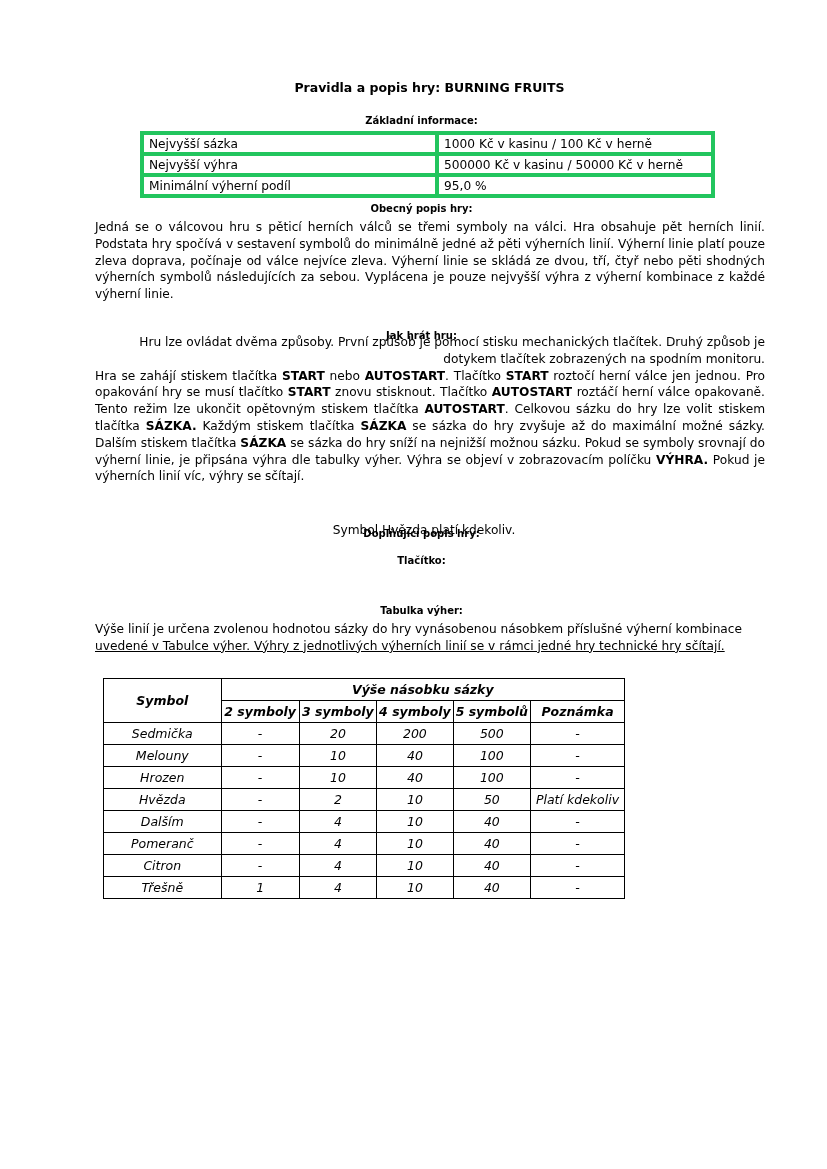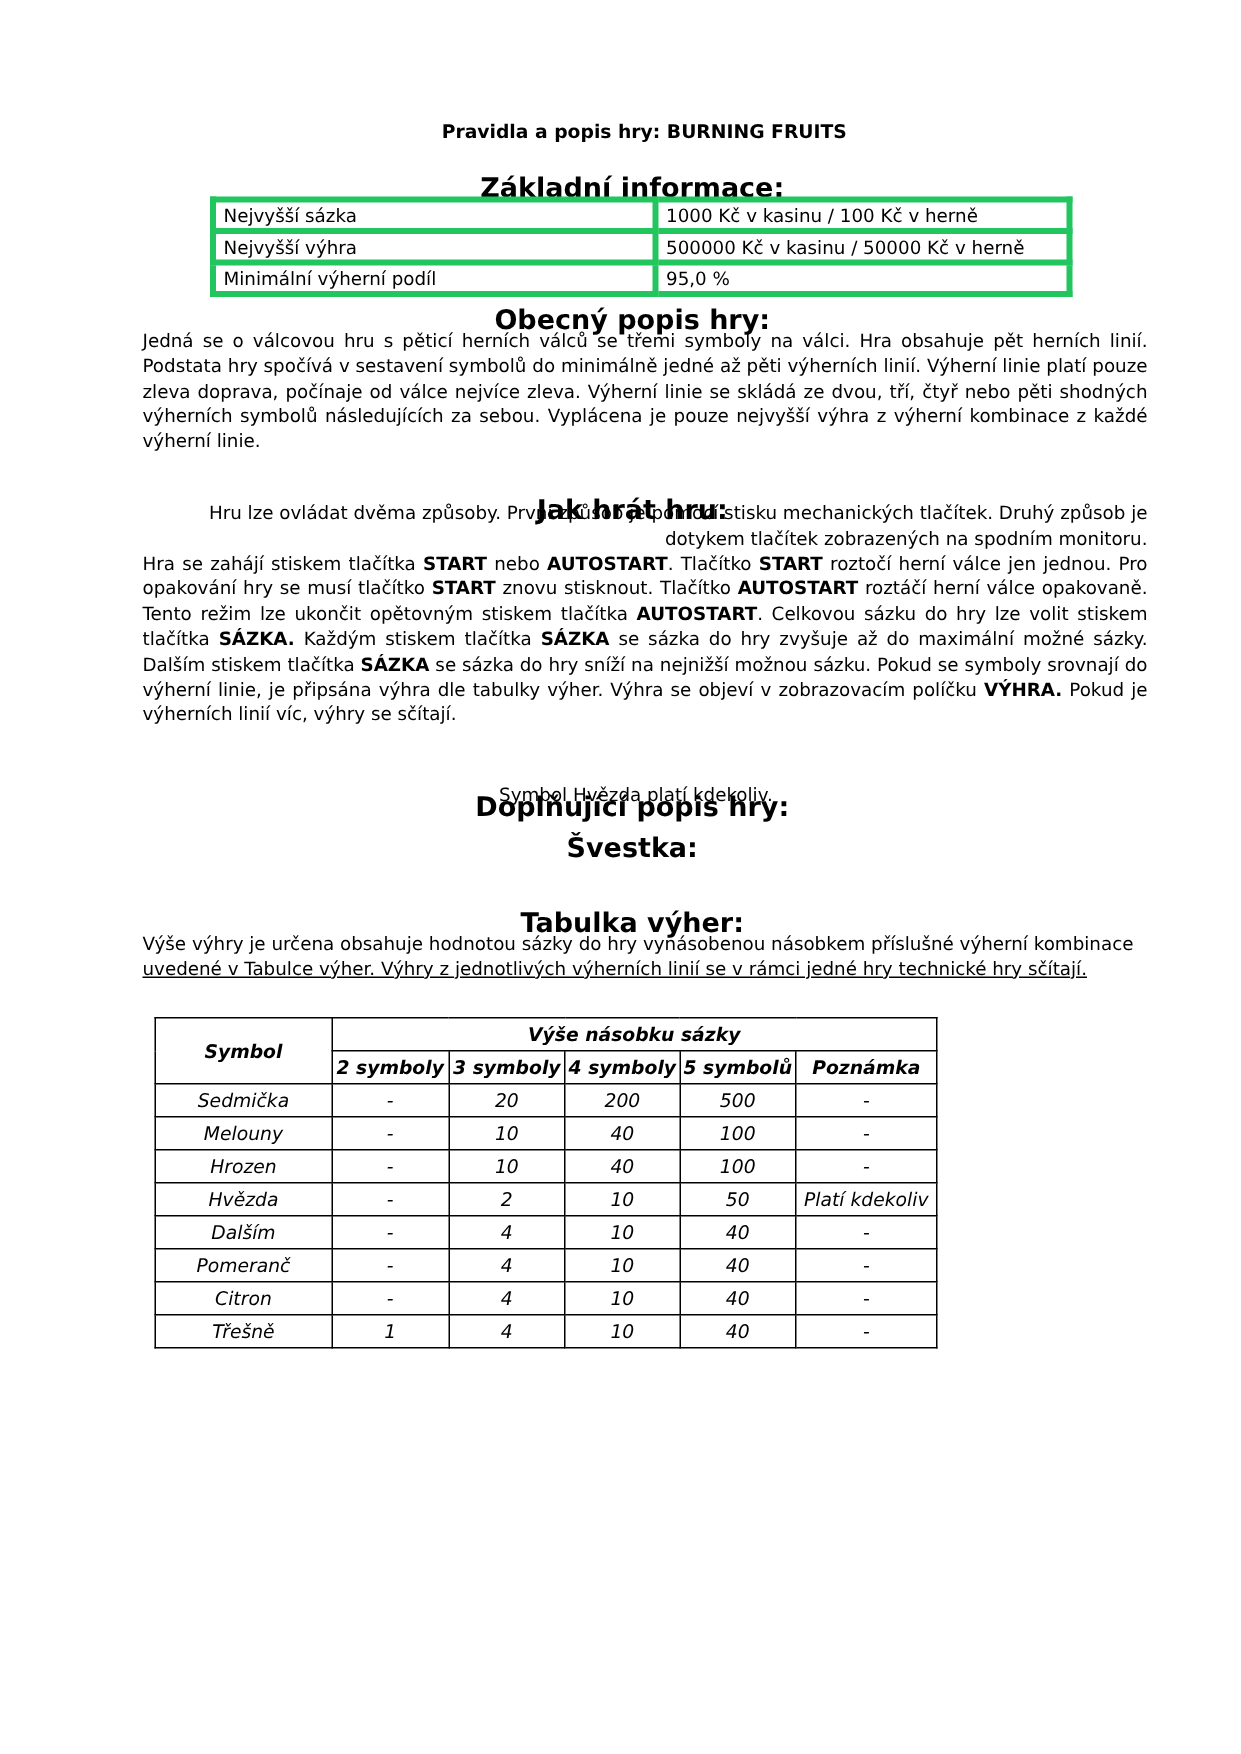--- a/index.html
+++ b/index.html
@@ -2,21 +2,21 @@
 <html><head>
 <meta charset="utf-8">
 <style>
   html, body { margin: 0; padding: 0; background: #ffffff; }
   body { width: 827px; height: 1169px; position: relative; overflow: hidden;
          font-family: "DejaVu Sans", "Liberation Sans", sans-serif; color: #000; }
   .page { position: absolute; left: 0; top: 0; width: 827px; height: 1169px; margin-left: 16px; }
   .title { position: absolute; left: 0; width: 827px; top: 80px; text-align: center;
            font-weight: bold; font-size: 12.5px; }
   .heading { position: absolute; left: 0; width: 811px; text-align: center;
-             font-weight: bold; font-size: 18px; }
+             font-weight: bold; font-size: 10px; }
   .para { position: absolute; left: 79px; width: 670px; font-size: 12.2px; line-height: 16.8px;
           text-align: justify; }
   .para.center { text-align: center; left: 0; width: 816px; }
   .para.left { text-align: left; }
   table { border-collapse: collapse; position: absolute; }
   .info-table { left: 124px; top: 131px; width: 575px; font-size: 12.2px; }
   .info-table td { border: 4px solid #22c55e; padding: 0 5px; height: 17px; line-height: 16px; }
   .info-table td.k { width: 281px; }
   .pay-table { left: 87px; top: 678px; width: 522px; font-size: 12.5px; font-style: italic; }
   .pay-table td, .pay-table th { border: 1px solid #000; text-align: center; height: 21px; line-height: 20px; padding: 0; }
@@ -54,25 +54,25 @@
 
   <div class="heading" style="top:330px;">Jak hrát hru:</div>
   <div class="para" style="top:334px;">
     <div class="left" style="text-align:right;">Hru lze ovládat dvěma způsoby. První způsob je pomocí stisku mechanických tlačítek. Druhý způsob je dotykem tlačítek zobrazených na spodním monitoru.</div>
     <div><span>Hra se zahájí stiskem tlačítka </span><b>START</b><span> nebo </span><b>AUTOSTART</b><span>. Tlačítko </span><b>START</b><span> roztočí herní válce jen jednou. Pro opakování hry se musí tlačítko </span><b>START</b><span> znovu stisknout. Tlačítko </span><b>AUTOSTART</b><span> roztáčí herní válce opakovaně. Tento režim lze ukončit opětovným stiskem tlačítka </span><b>AUTOSTART</b><span>. Celkovou sázku do hry lze volit stiskem tlačítka </span><b>SÁZKA.</b><span> Každým stiskem tlačítka </span><b>SÁZKA</b><span> se sázka do hry zvyšuje až do maximální možné sázky. Dalším stiskem tlačítka </span><b>SÁZKA</b><span> se sázka do hry sníží na nejnižší možnou sázku. Pokud se symboly srovnají do výherní linie, je připsána výhra dle tabulky výher. Výhra se objeví v zobrazovacím políčku </span><b>VÝHRA.</b><span> Pokud je výherních linií víc, výhry se sčítají.</span></div>
   </div>
 
   <div class="heading" style="top:528px;">Doplňující popis hry:</div>
   <div class="para center" style="top:522px;">Symbol Hvězda platí kdekoliv.</div>
 
-  <div class="heading" style="top:555px;">Švestka:</div>
+  <div class="heading" style="top:555px;">Tlačítko:</div>
 
   <div class="heading" style="top:605px;">Tabulka výher:</div>
   <div class="para left" style="top:621px;">
-    <div>Výše výhry je určena obsahuje hodnotou sázky do hry vynásobenou násobkem příslušné výherní kombinace</div>
+    <div>Výše linií je určena zvolenou hodnotou sázky do hry vynásobenou násobkem příslušné výherní kombinace</div>
     <div class="u">uvedené v Tabulce výher. Výhry z jednotlivých výherních linií se v rámci jedné hry technické hry sčítají.</div>
   </div>
 
   <table class="pay-table">
     <colgroup>
       <col style="width:167px">
         <col style="width:95px">
         <col style="width:94px">
         <col style="width:92px">
         <col style="width:93px">

